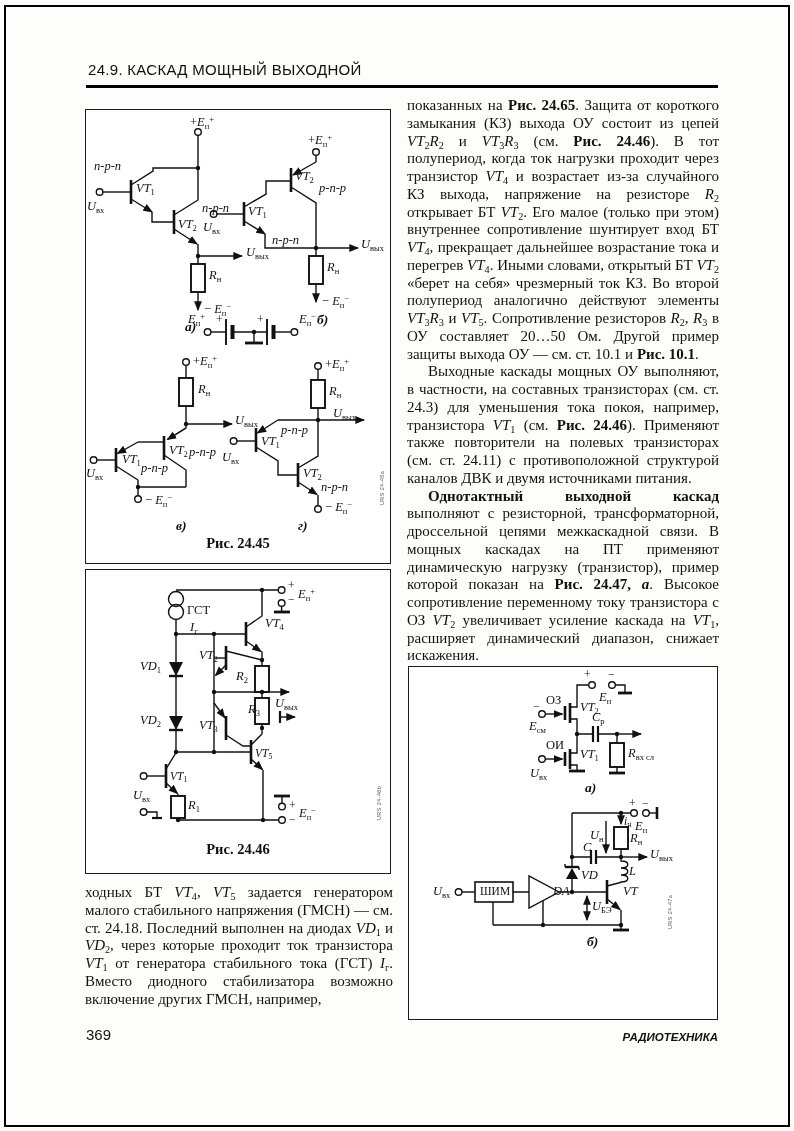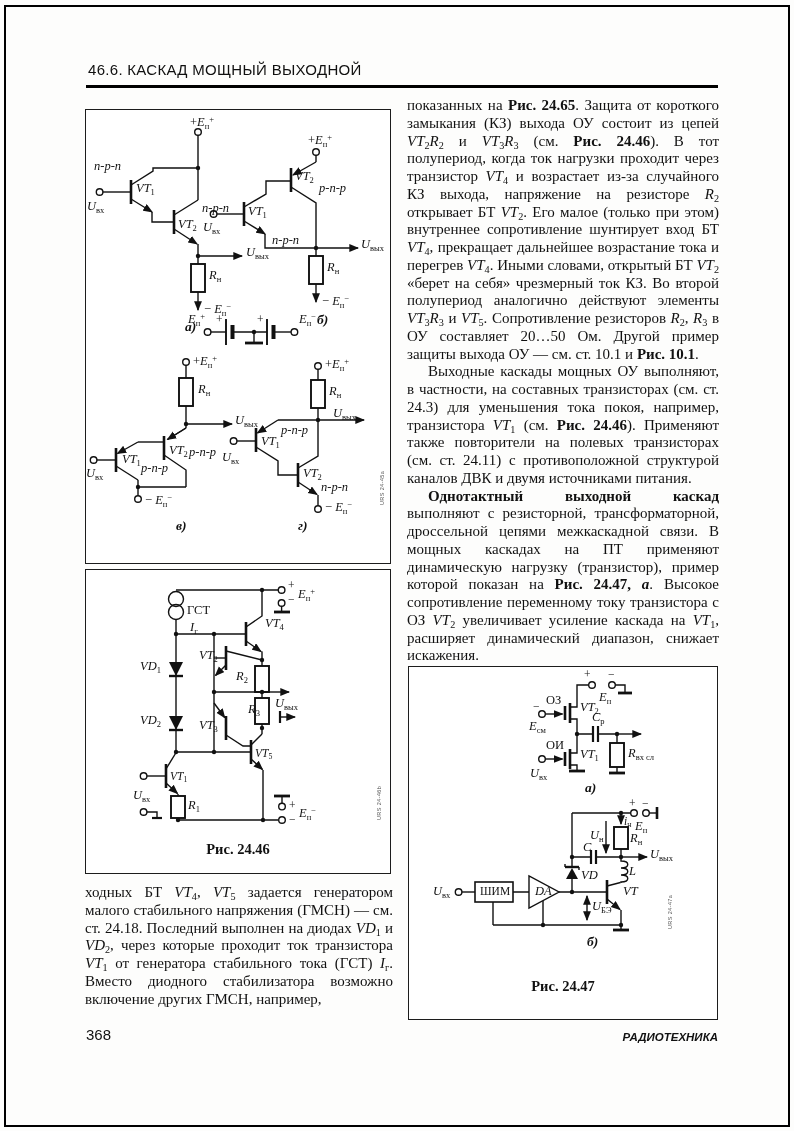--- a/index.html
+++ b/index.html
@@ -41,21 +41,21 @@
   .t{fill:#fff;stroke:#111;stroke-width:1.4}
   .n{fill:#111;stroke:none}
   .f{fill:#111;stroke:none}
   .r{fill:#fff;stroke:#111;stroke-width:1.9}
   .r2{fill:#fff;stroke:#111;stroke-width:1.6}
 </style>
 </head>
 <body>
 
 <div class="frame"></div>
-<div class="hdr">46.6. КАСКАД МОЩНЫЙ ВЫХОДНОЙ</div>
+<div class="hdr">24.9. КАСКАД МОЩНЫЙ ВЫХОДНОЙ</div>
 <div class="rule"></div>
 
 <div class="fig" id="fig45">
   <svg width="304" height="453" viewBox="0 0 304 453">
     <defs>
       <marker id="m45" markerWidth="7" markerHeight="6" refX="6.2" refY="2.8" orient="auto-start-reverse">
         <path d="M0,0 L7,2.8 L0,5.6 Z" fill="#111"></path>
       </marker>
     </defs>
     <g>
@@ -193,20 +193,21 @@
   <span class="lbl" style="left:247px;top:297px"><span style="font-style: italic;">U</span><sub>вых</sub></span>
   <span class="lbl" style="left:195px;top:314px"><span style="font-style: italic;">p-n-p</span></span>
   <span class="lbl" style="left:175px;top:325px"><span style="font-style: italic;">VT</span><sub>1</sub></span>
   <span class="lbl" style="left:136px;top:341px"><span style="font-style: italic;">U</span><sub>вх</sub></span>
   <span class="lbl" style="left:217px;top:357px"><span style="font-style: italic;">VT</span><sub>2</sub></span>
   <span class="lbl" style="left:235px;top:371px"><span style="font-style: italic;">n-p-n</span></span>
   <span class="lbl" style="left:239px;top:391px"><span>− </span><span style="font-style: italic;">E</span><sub>п</sub><sup>−</sup></span>
   <span class="lbl sl" style="left:212px;top:409px">г)</span>
 
   <span class="code" style="left:293px;top:395px">URS 24-45a</span>
+  <div class="cap" style="top:426px">Рис. 24.45</div>
 </div>
 
 <div class="fig" id="fig46">
   <svg width="304" height="303" viewBox="0 0 304 303">
     <defs>
       <marker id="m46" markerWidth="7" markerHeight="6" refX="6.2" refY="2.8" orient="auto-start-reverse">
         <path d="M0,0 L7,2.8 L0,5.6 Z" fill="#111"></path>
       </marker>
     </defs>
     <path class="w" d="M90,20 H192.3"></path>
@@ -423,28 +424,27 @@
   <span class="lbl s11" style="left:220px;top:131px">+</span>
   <span class="lbl s11" style="left:233px;top:131px">−</span>
   <span class="lbl" style="left:226px;top:153px"><span style="font-style: italic;">E</span><sub>п</sub></span>
   <span class="lbl s11" style="left:215px;top:149px"><span style="font-style: italic;">i</span><sub>н</sub></span>
   <span class="lbl" style="left:221px;top:165px"><span style="font-style: italic;">R</span><sub>н</sub></span>
   <span class="lbl" style="left:181px;top:162px"><span style="font-style: italic;">U</span><sub>н</sub></span>
   <span class="lbl" style="left:174px;top:174px"><span style="font-style: italic;">C</span></span>
   <span class="lbl" style="left:241px;top:181px"><span style="font-style: italic;">U</span><sub>вых</sub></span>
   <span class="lbl" style="left:220px;top:198px"><span style="font-style: italic;">L</span></span>
   <span class="lbl" style="left:172px;top:202px"><span style="font-style: italic;">VD</span></span>
-  <span class="lbl" style="left:126px;top:218px"><span style="font-style: italic;">DA</span></span>
+  <span class="lbl" style="left:144px;top:218px"><span style="font-style: italic;">DA</span></span>
   <span class="lbl s11" style="left:71px;top:219px">ШИМ</span>
   <span class="lbl" style="left:24px;top:218px"><span style="font-style: italic;">U</span><sub>вх</sub></span>
   <span class="lbl" style="left:214px;top:218px"><span style="font-style: italic;">VT</span></span>
   <span class="lbl" style="left:183px;top:233px"><span style="font-style: italic;">U</span><sub>БЭ</sub></span>
   <span class="lbl sl" style="left:178px;top:268px">б)</span>
   <span class="code" style="left:258px;top:262px">URS 24-47a</span>
-  <div class="cap" style="top:312px">Рис. 24.47</div>
 </div>
 
 <div class="col colL">
   <p class="para"><span>ходных БТ </span><span style="font-style: italic;">VT</span><sub>4</sub><span>, </span><span style="font-style: italic;">VT</span><sub>5</sub><span> задается генератором малого стабильного напряжения (ГМСН) — см. ст. 24.18. Последний выполнен на диодах </span><span style="font-style: italic;">VD</span><sub>1</sub><span> и </span><span style="font-style: italic;">VD</span><sub>2</sub><span>, через которые проходит ток транзистора </span><span style="font-style: italic;">VT</span><sub>1</sub><span> от генератора стабильного тока (ГСТ) </span><span style="font-style: italic;">I</span><sub>г</sub><span>. Вместо диодного стабилизатора возможно включение других ГМСН, например,</span></p>
 </div>
 
-<div class="ftL">368</div>
+<div class="ftL">369</div>
 <div class="ftR">РАДИОТЕХНИКА</div>
 
 </body></html>

